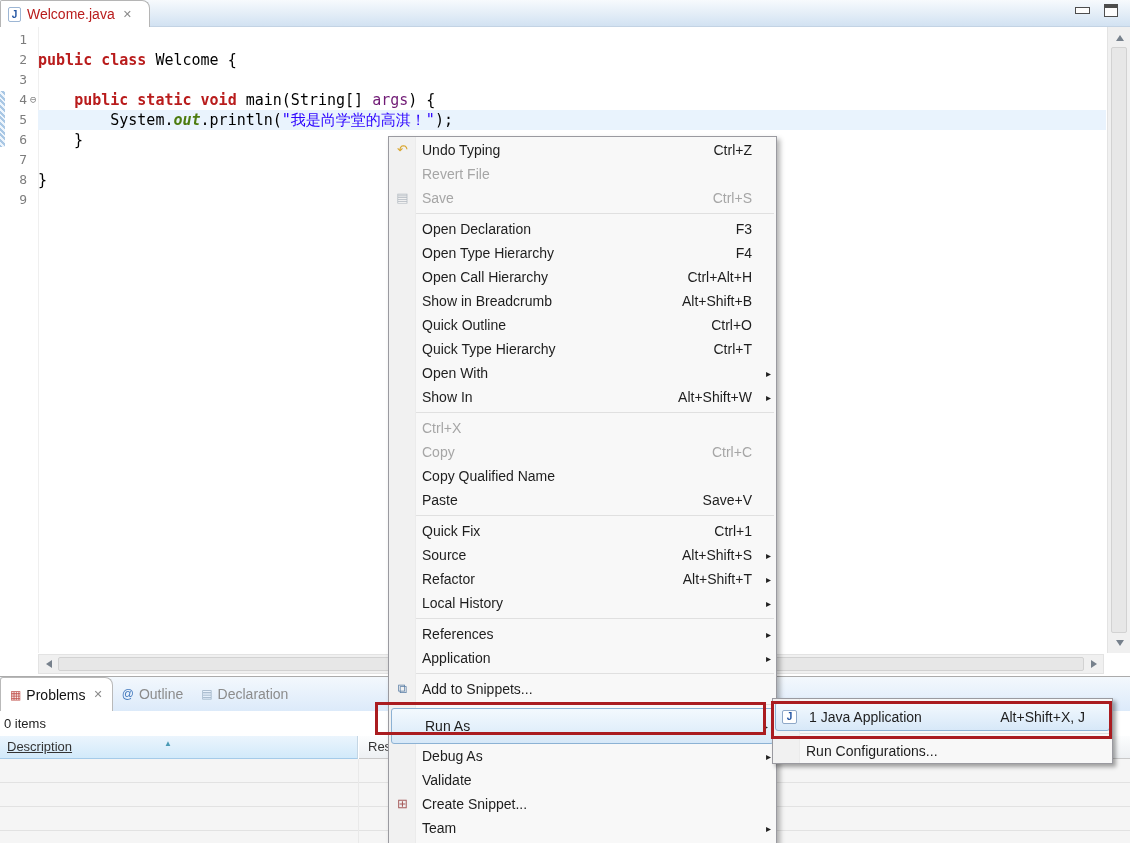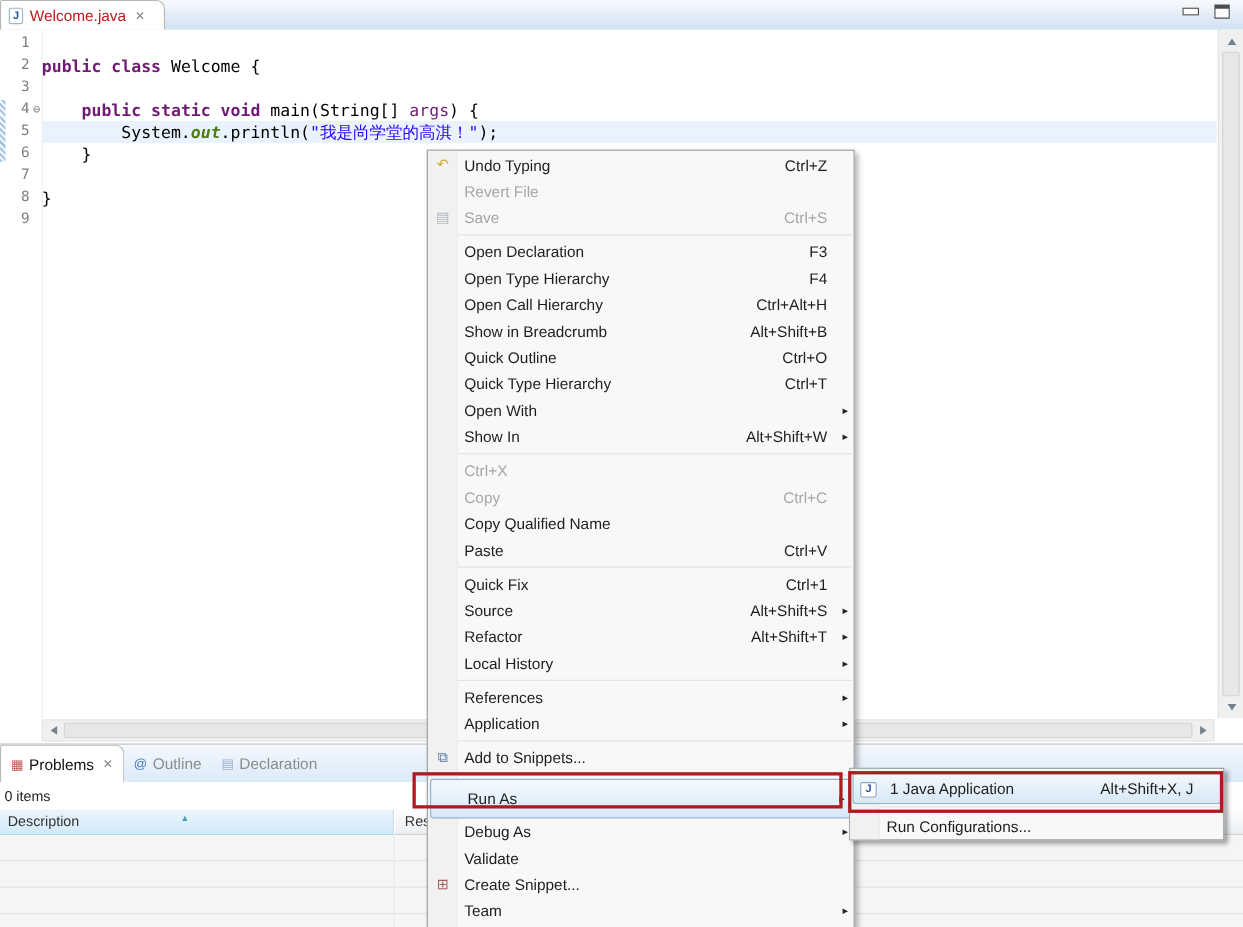--- a/index.html
+++ b/index.html
@@ -24,21 +24,21 @@
   .editor-body .gutter-line { position:absolute; left:38px; top:0; bottom:23px; width:1px; background:#efefef; }
   .range-bar { position:absolute; left:0; top:64px; width:5px; height:56px;
     background:repeating-linear-gradient(45deg,#a9c7e4 0 2px,#eef5fc 2px 4px); }
   .gutter { position:absolute; left:0; top:3px; width:28px; }
   .ln { position:relative; height:20px; width:28px; text-align:right; padding-right:1px;
     font-family:"DejaVu Sans Mono", monospace; font-size:13px; line-height:20px; color:#7d7d7d; overflow:visible; }
   .fold { position:absolute; left:30px; top:0; font-size:11px; line-height:20px; color:#8a8a8a; }
   .code-area { position:absolute; left:38px; top:3px; right:24px; }
   .cl { height:20px; white-space:pre; font-family:"DejaVu Sans Mono", monospace; font-size:15px; line-height:20px; color:#000; }
   .cl.cur { background:#e9f3fd; }
-  .kw { color:#701a75; font-weight:bold; }
+  .kw { color:#b91c1c; font-weight:bold; }
   .str { color:#2a00ff; }
   .field { color:#4d7c0f; font-weight:bold; font-style:italic; }
   .arg { color:#701a75; }
 
   
   .vscroll { position:absolute; right:0; top:0; width:23px; height:626px; background:#f0f0f0; border-left:1px solid #e3e3e3; }
   .vthumb { position:absolute; left:3px; right:3px; top:20px; bottom:20px; background:#e7e7e7; border:1px solid #d2d2d2; border-radius:2px; }
   .hscroll { position:absolute; left:38px; right:26px; top:627px; height:20px; background:#f0f0f0; border:1px solid #e3e3e3; }
   .hthumb { position:absolute; top:2px; bottom:2px; left:19px; right:19px; background:#e7e7e7; border:1px solid #d2d2d2; border-radius:2px; }
   .sb-btn { position:absolute; display:flex; align-items:center; justify-content:center; }
@@ -54,21 +54,21 @@
   .bottom-panel { position:absolute; left:0; top:676px; width:1130px; height:167px; border-top:1px solid #ababab; background:#fff; }
   .btabbar { position:absolute; left:0; top:0; right:0; height:34px; background:linear-gradient(#f3f8fd,#dceafa); display:flex; }
   .btab { display:flex; align-items:center; gap:5px; height:34px; padding:0 9px; font-size:14px; color:#8c8c8c; }
   .btab.active { background:#fff; border:1px solid #b9b9b9; border-bottom:none; border-top-left-radius:3px; border-top-right-radius:8px; color:#111; }
   .ticon { font-size:12px; }
   .btab .tab-close { margin-left:3px; }
   .items-count { position:absolute; left:0; top:34px; right:0; height:25px; background:#fff; font-size:13px; color:#222; line-height:25px; padding-left:4px; }
   .table-header { position:absolute; left:0; top:59px; right:0; height:23px; }
   .col-desc { position:absolute; left:0; top:0; width:358px; height:23px;
     background:linear-gradient(#ebf5fd,#d2eafa); border-right:1px solid #c4d6e4; border-bottom:1px solid #a5cbe9;
-    font-size:13px; color:#333; line-height:22px; padding-left:7px; }
+    font-size:13px; color:#333; line-height:22px; padding-left:7px;text-decoration:underline; }
   .sort { position:absolute; left:164px; top:-3px; font-size:8px; color:#4a9ab5; }
   .col-res { position:absolute; left:359px; right:0; top:0; height:23px;
     background:linear-gradient(#fcfdfe,#edf0f3); border-bottom:1px solid #c9c9c9;
     font-size:13px; color:#333; line-height:22px; padding-left:9px; }
   .table-rows { position:absolute; left:0; top:82px; right:0; bottom:0; background:#f5f5f5; }
   .table-rows .vdiv { position:absolute; left:358px; top:0; bottom:0; width:1px; background:#e9e9e9; }
   .trow { height:24px; border-bottom:1px solid #e2e2e2; }
 
   
   .cmenu { position:absolute; left:388px; top:136px; width:389px; height:712px; background:#f8f8f8;
@@ -274,21 +274,21 @@
       </div>
       <div class="mi">
         <span class="mic"></span>
         <span class="mlb">Copy Qualified Name</span>
         <span class="msc"></span>
         <span class="mar"></span>
       </div>
       <div class="mi">
         <span class="mic"></span>
         <span class="mlb">Paste</span>
-        <span class="msc">Ctrl+V</span>
+        <span class="msc">Save+V</span>
         <span class="mar"></span>
       </div>
       <div class="msep"></div>
       <div class="mi">
         <span class="mic"></span>
         <span class="mlb">Quick Fix</span>
         <span class="msc">Ctrl+1</span>
         <span class="mar"></span>
       </div>
       <div class="mi">

